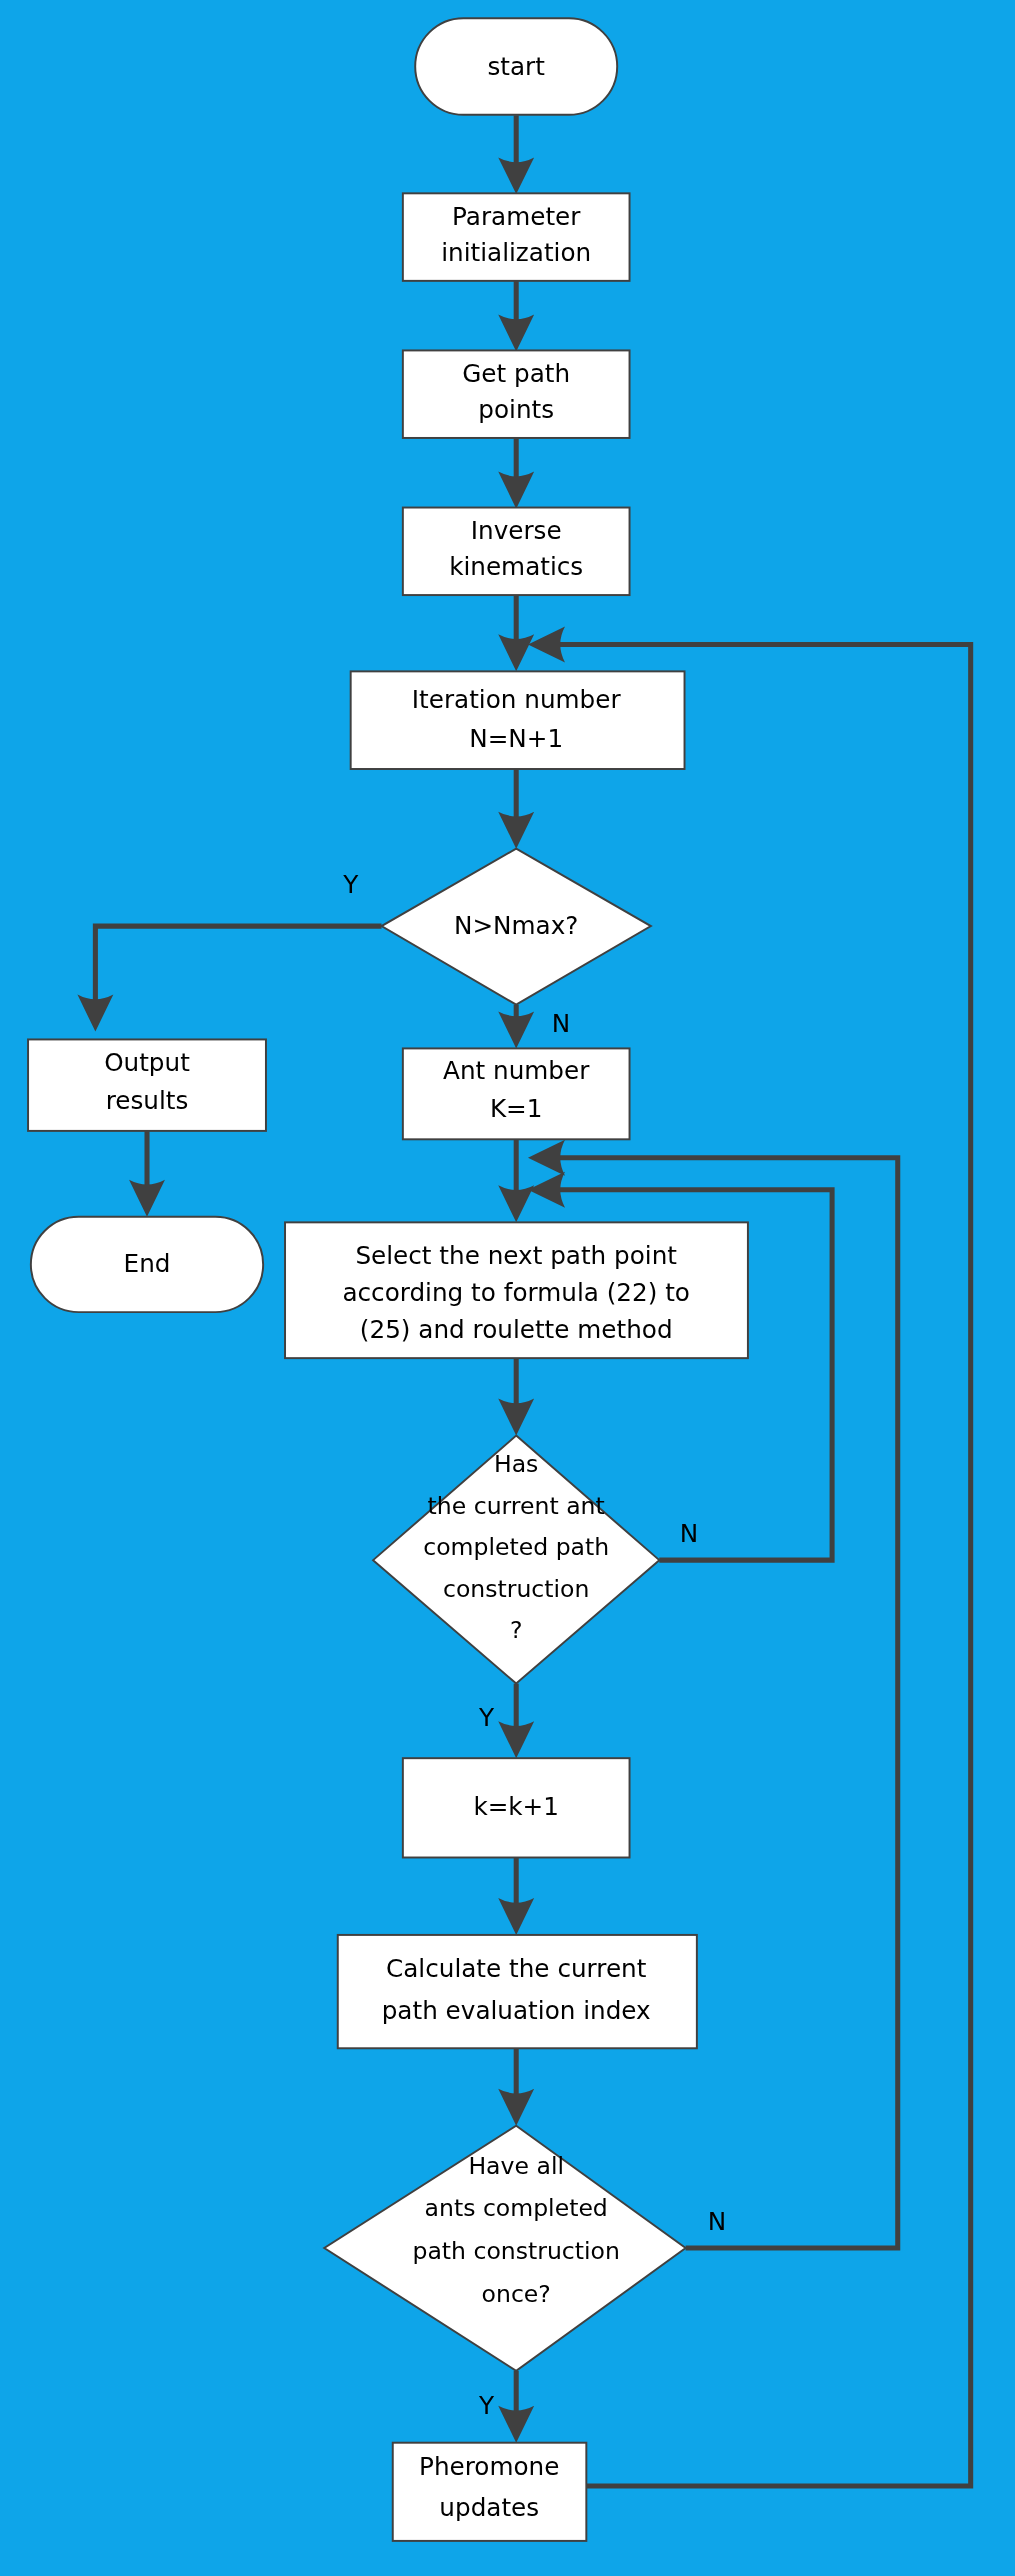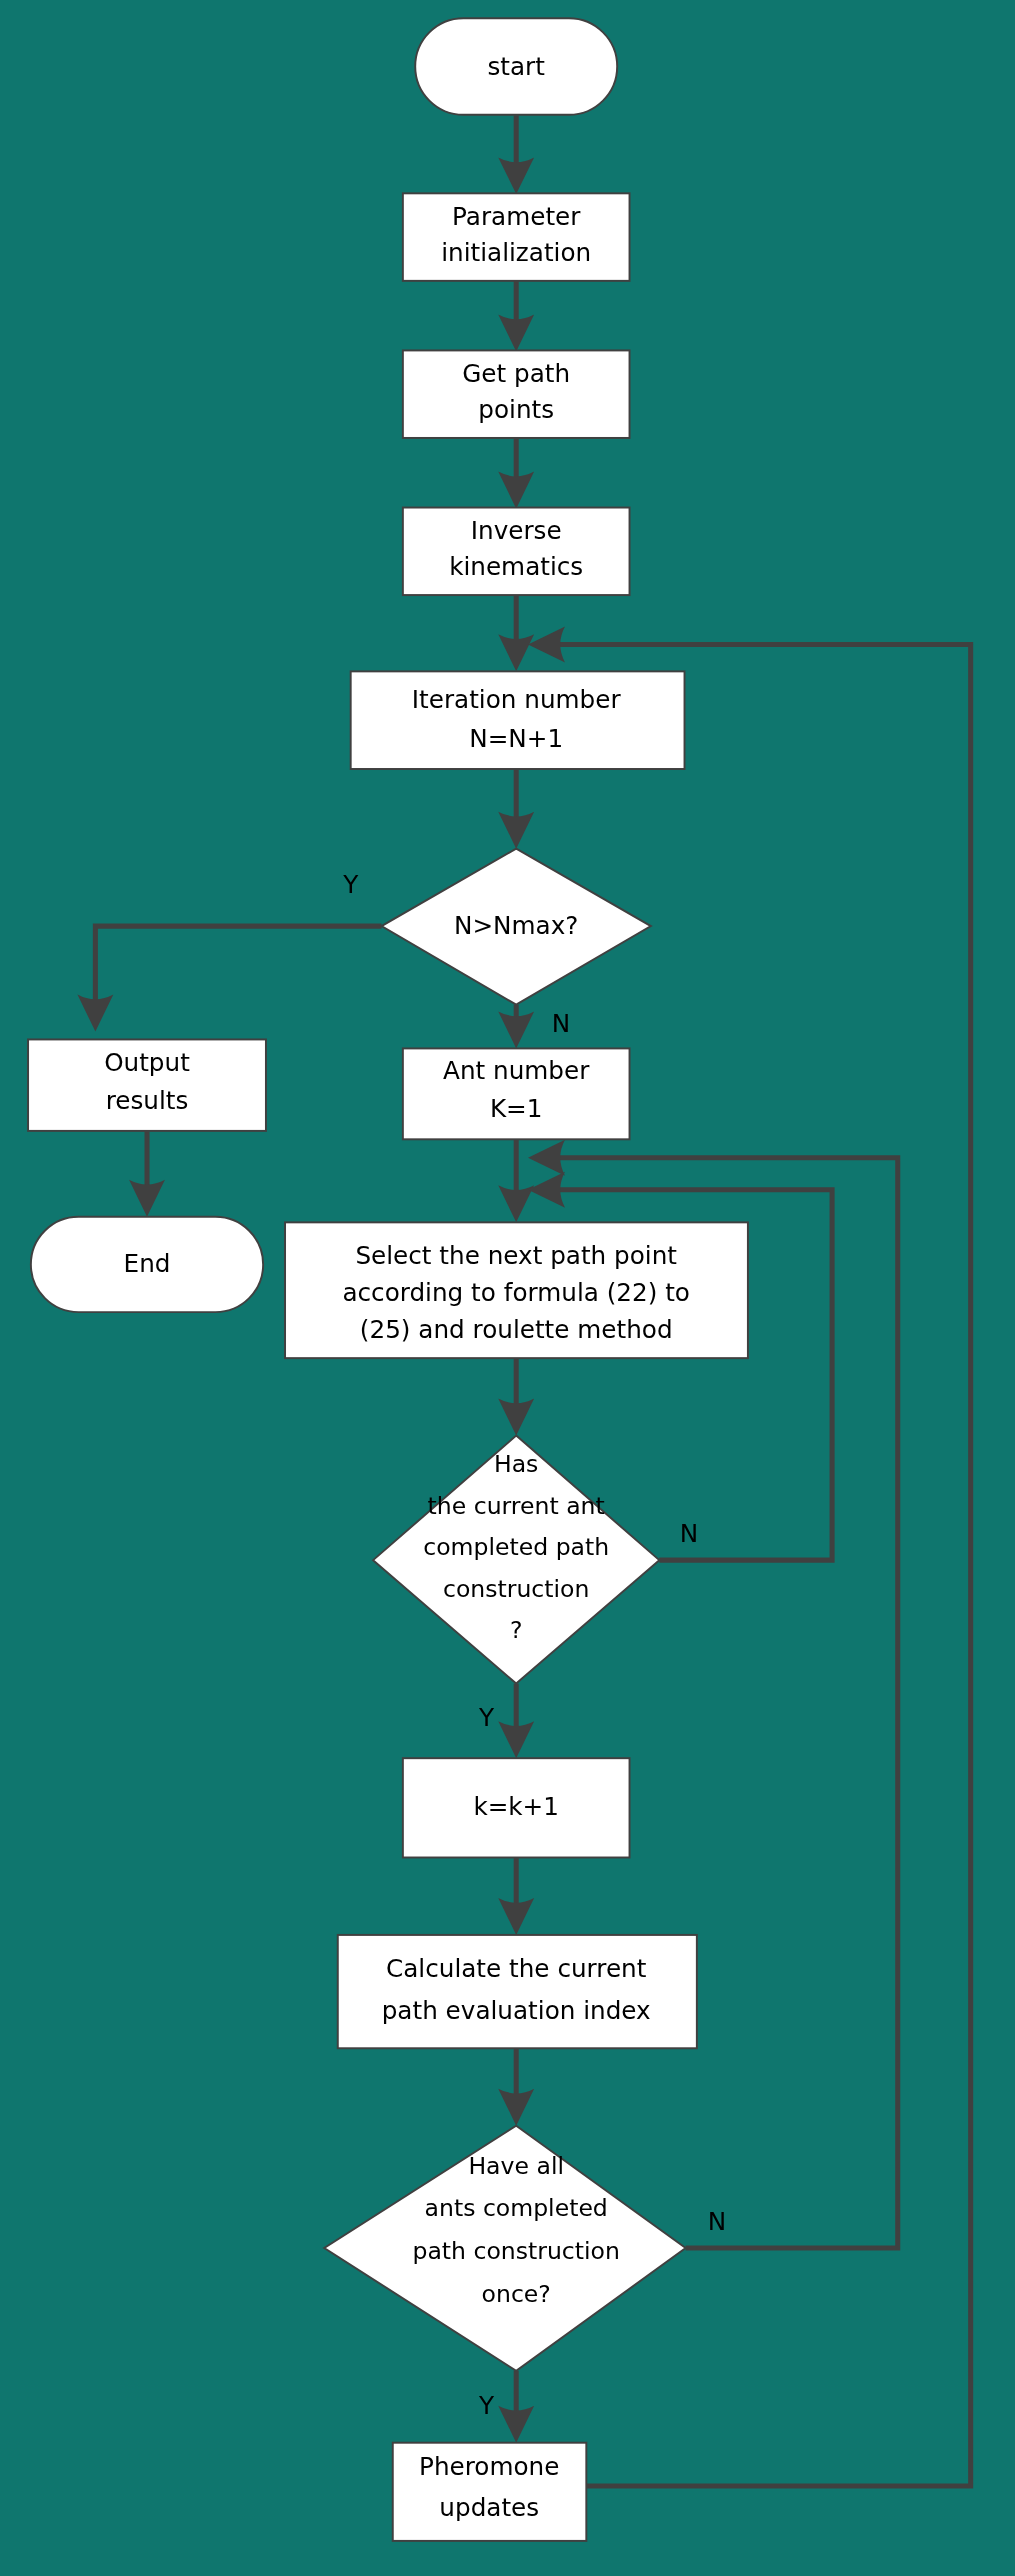--- a/index.html
+++ b/index.html
@@ -10,21 +10,21 @@
   body {
     width: 1015px;
     height: 2576px;
     font-family: "DejaVu Sans", sans-serif;
     overflow: hidden;
   }
   #flowchart-root {
     position: relative;
     width: 1015px;
     height: 2576px;
-    background: #0f766e;
+    background: #0ea5e9;
   }
   svg#flow-svg {
     display: block;
     width: 1015px;
     height: 2576px;
   }
   .node-shape-thin {
     fill: #ffffff;
     stroke: #404040;
     stroke-width: 3.5;

